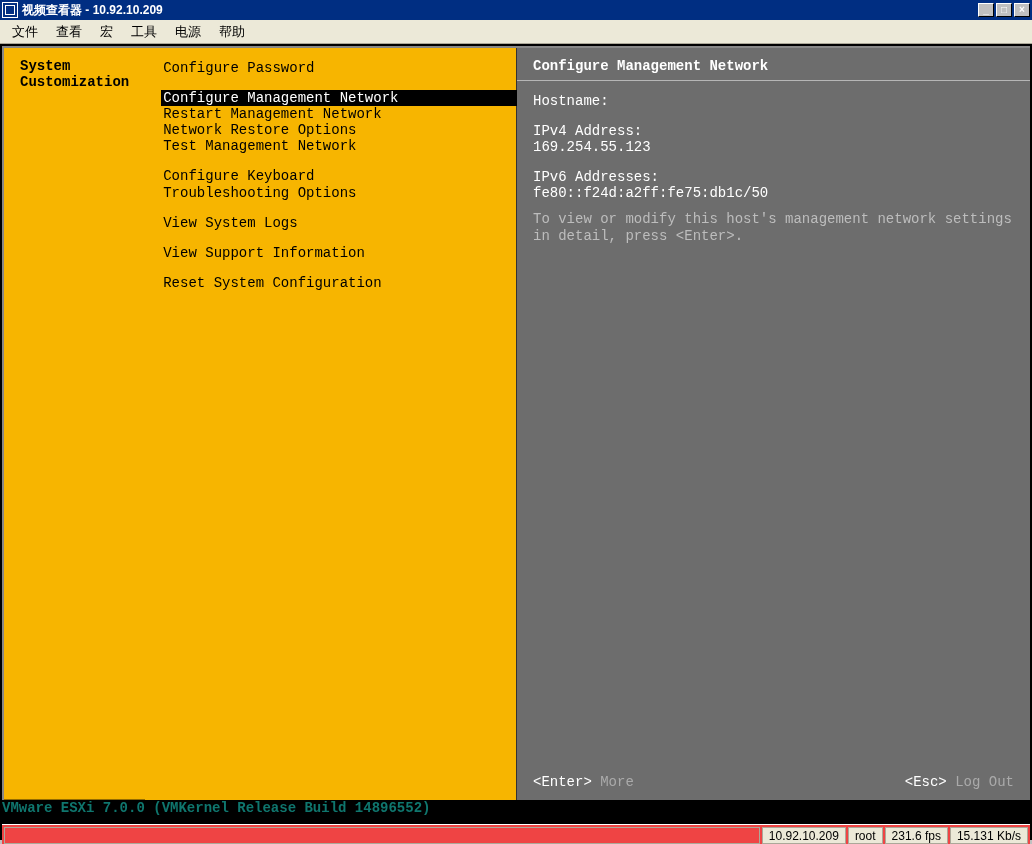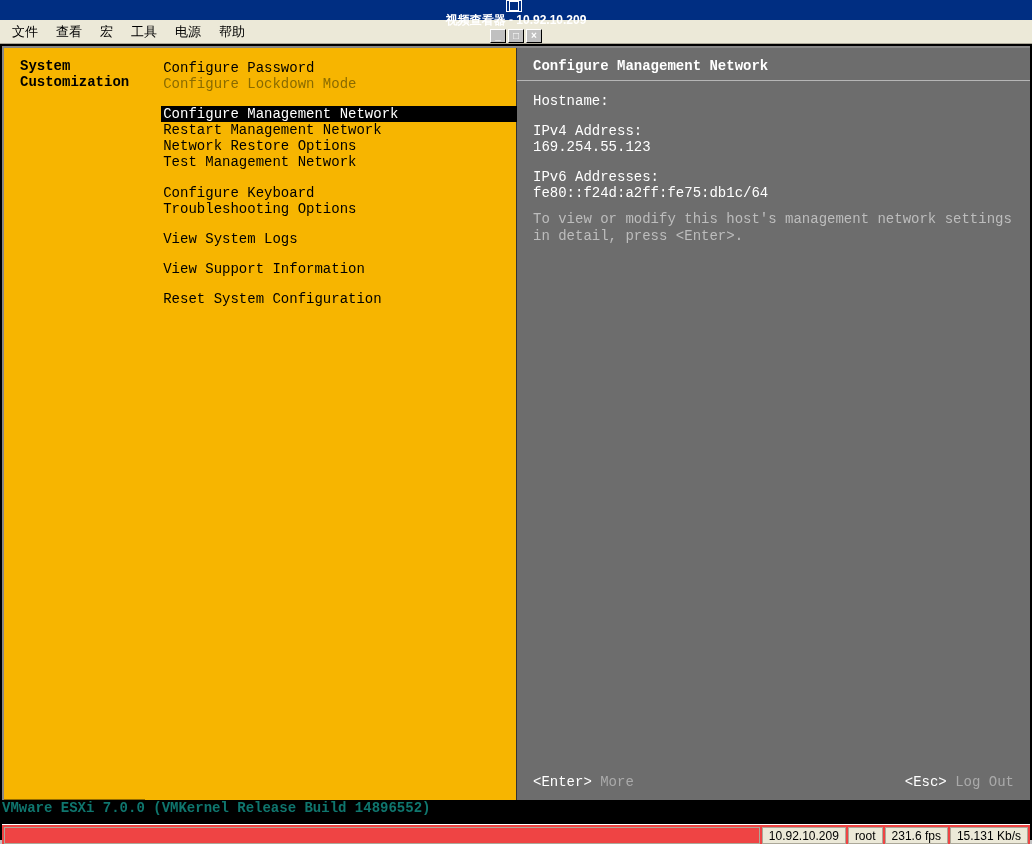--- a/index.html
+++ b/index.html
@@ -14,21 +14,20 @@
 .titlebar {
   background: #002e82;
   color: #ffffff;
   height: 20px;
   display: flex;
   align-items: center;
   padding: 0 2px;
   font-family: sans-serif;
   font-size: 12px;
   font-weight: bold;
-  flex-direction: column;
 }
 .titlebar-icon {
   width: 16px;
   height: 16px;
   border: 1px solid #fff;
   margin-right: 4px;
   display: inline-flex;
   align-items: center;
   justify-content: center;
 }
@@ -161,21 +160,20 @@
   <span class="menu-item">电源</span>
   <span class="menu-item">帮助</span>
 </div>
 
 <div class="console">
   <div class="console-inner">
     <div class="left-pane">
       <div class="pane-title">System Customization</div>
       <div class="pane-body" id="left-menu">
           <div class="menu-row">Configure Password</div>
-          <div class="menu-row disabled">Configure Lockdown Mode</div>
           <div class="spacer"></div>
           <div class="menu-row selected">Configure Management Network</div>
           <div class="menu-row">Restart Management Network</div>
           <div class="menu-row">Network Restore Options</div>
           <div class="menu-row">Test Management Network</div>
           <div class="spacer"></div>
           <div class="menu-row">Configure Keyboard</div>
           <div class="menu-row">Troubleshooting Options</div>
           <div class="spacer"></div>
           <div class="menu-row">View System Logs</div>
@@ -187,21 +185,21 @@
     </div>
     <div class="right-pane">
       <div class="pane-title">Configure Management Network</div>
       <div class="pane-body">
         <div class="info-label">Hostname:</div>
         <div class="spacer"></div>
         <div class="info-label">IPv4 Address:</div>
         <div class="info-label">169.254.55.123</div>
         <div class="spacer"></div>
         <div class="info-label">IPv6 Addresses:</div>
-        <div class="info-label">fe80::f24d:a2ff:fe75:db1c/64</div>
+        <div class="info-label">fe80::f24d:a2ff:fe75:db1c/50</div>
         <div class="info-help">To view or modify this host's management network settings in detail, press &lt;Enter&gt;.</div>
       </div>
       <div class="footer-bar">
         <span><span class="key">&lt;Enter&gt;</span><span> More</span></span>
         <span><span class="key">&lt;Esc&gt;</span><span> Log Out</span></span>
       </div>
     </div>
   </div>
   <div class="version-bar">VMware ESXi 7.0.0 (VMKernel Release Build 14896552)</div>
   <div class="status-strip">

